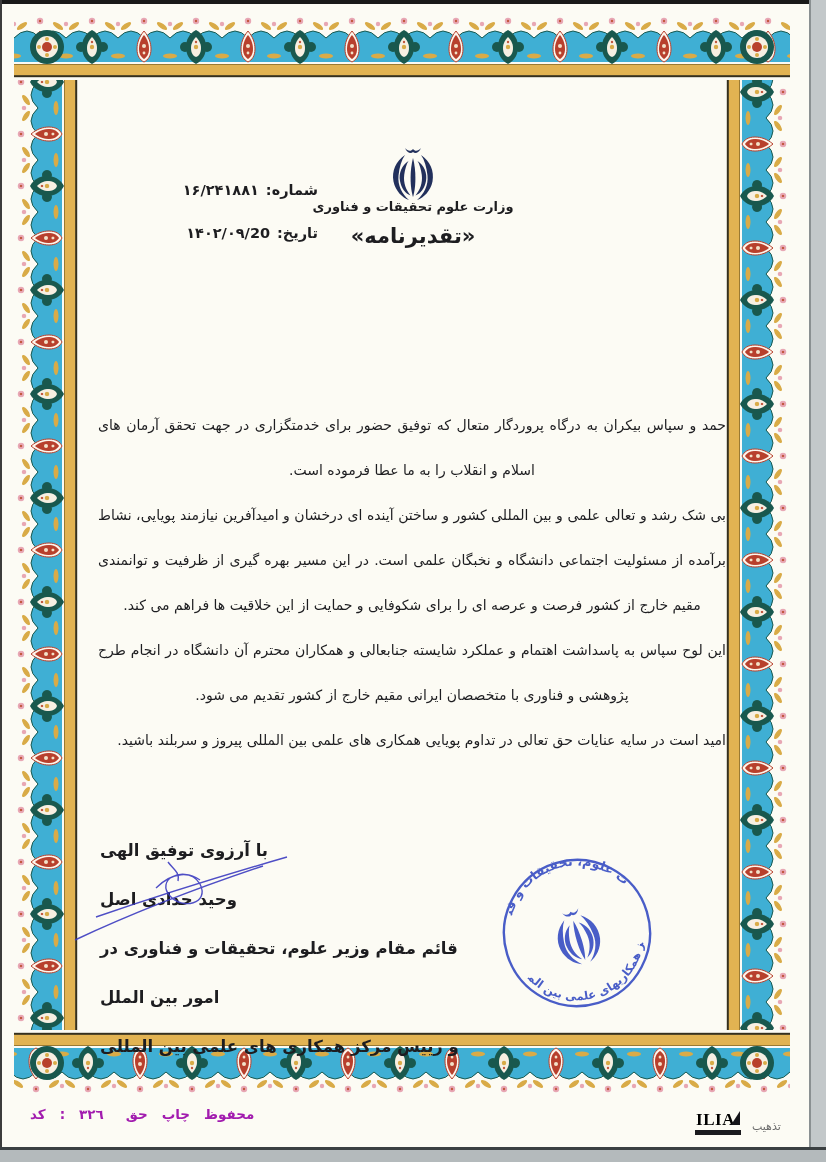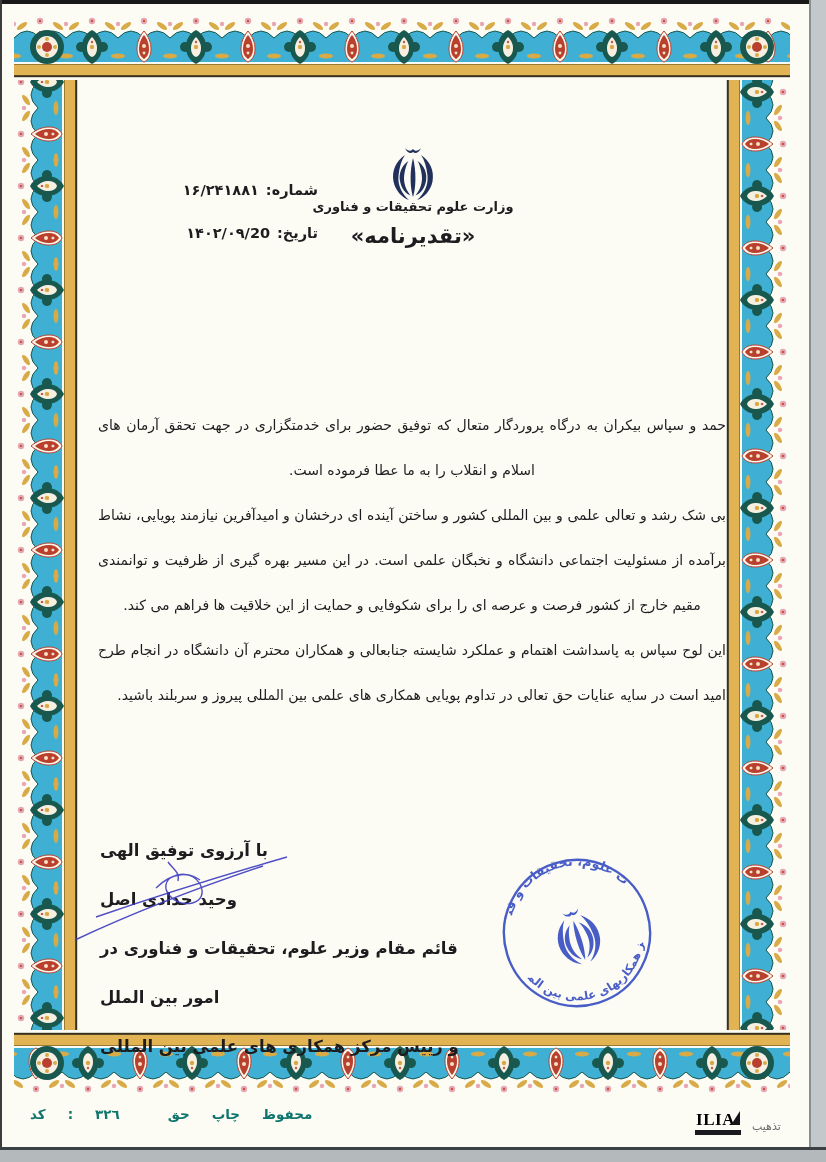--- a/index.html
+++ b/index.html
@@ -23,22 +23,22 @@
   
   .body-block{left:98px;top:404px;width:628px;direction:rtl;font-size:14px;}
   .bline{height:45px;line-height:42px;overflow:hidden;}
   .bline.j{text-align:justify;text-align-last:justify;}
   .bline.c{text-align:center;}
   .bline.r{text-align:right;}
   
   .sign-block{left:100px;top:826px;width:372px;text-align:left;direction:rtl;line-height:49px;
               font-size:16.5px;font-weight:bold;}
   
-  .code-line{left:30px;top:1106px;display:flex;gap:22px;font-size:13.5px;color:#0f766e;font-weight:bold;}
-  .code-line .big-gap{margin-left:26px;}
+  .code-line{left:30px;top:1106px;display:flex;gap:14px;font-size:13.5px;color:#a21caf;font-weight:bold;}
+  .code-line .big-gap{margin-left:8px;}
   .ilia-block{left:688px;top:1110px;width:60px;text-align:center;}
   .ilia-word{font-family:"Liberation Serif",serif;font-size:17px;font-weight:bold;letter-spacing:0.5px;color:#000000;line-height:17px;}
   .ilia-slash{display:inline-block;width:0;height:0;border-left:9px solid transparent;border-bottom:14px solid #15151a;margin-left:-4px;}
   .ilia-strip{margin:1px auto 0 auto;width:46px;height:5px;background:#1a1a1e;}
   .tazhib{left:752px;top:1120px;font-size:11px;color:#6b6b6b;direction:rtl;}
   svg text{font-family:"DejaVu Sans",sans-serif;}
 </style>
 </head>
 <body>
 
@@ -179,20 +179,21 @@
   </div>
 
 
   <div class="abs body-block">
     <div class="bline j">حمد و سپاس بیکران به درگاه پروردگار متعال که توفیق حضور برای خدمتگزاری در جهت تحقق آرمان های والا و متعالی</div>
     <div class="bline c">اسلام و انقلاب را به ما عطا فرموده است.</div>
     <div class="bline j">بی شک رشد و تعالی علمی و بین المللی کشور و ساختن آینده ای درخشان و امیدآفرین نیازمند پویایی، نشاط و خلاقیت</div>
     <div class="bline j">برآمده از مسئولیت اجتماعی دانشگاه و نخبگان علمی است. در این مسیر بهره گیری از ظرفیت و توانمندی نخبگان ایرانی</div>
     <div class="bline c">مقیم خارج از کشور فرصت و عرصه ای را برای شکوفایی و حمایت از این خلاقیت ها فراهم می کند.</div>
     <div class="bline j">این لوح سپاس به پاسداشت اهتمام و عملکرد شایسته جنابعالی و همکاران محترم آن دانشگاه در انجام طرح های مشترک علمی،</div>
+    <div class="bline c">پژوهشی و فناوری با متخصصان ایرانی مقیم خارج از کشور تقدیم می شود.</div>
     <div class="bline r">امید است در سایه عنایات حق تعالی در تداوم پویایی همکاری های علمی بین المللی پیروز و سربلند باشید.</div>
   </div>
 
   <div class="abs sign-block">
     <div>با آرزوی توفیق الهی</div>
     <div>وحید حدادی اصل</div>
     <div>قائم مقام وزیر علوم، تحقیقات و فناوری در امور بین الملل</div>
     <div>و رییس مرکز همکاری های علمی بین المللی</div>
   </div>
 

